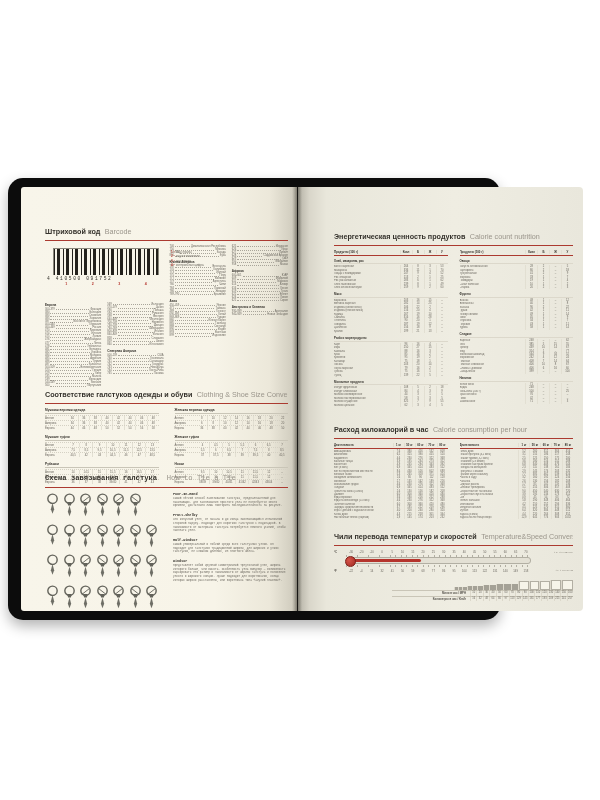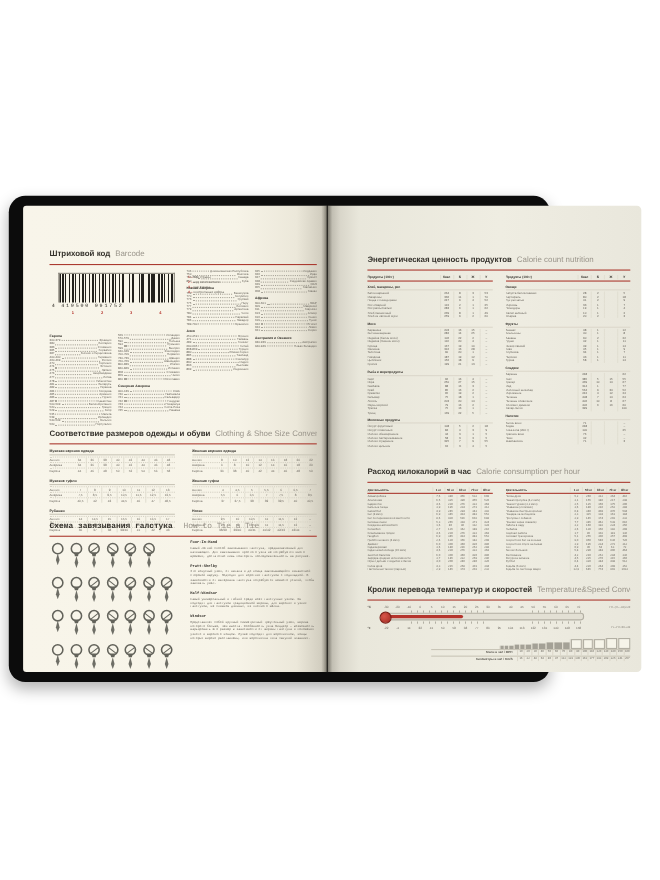--- a/index.html
+++ b/index.html
@@ -593,21 +593,21 @@
                   <span class="dots"></span>
                   <span class="nm">Новая Зеландия</span>
                 </div>
               </div>
             </div>
         </div>
       </section>
 
       <section class="sec sec-sizes">
         <div class="sec-h">
-          <span class="ru">Соответствие размеров одежды и обуви</span>
+          <span class="ru">Соответствие галстуков одежды и обуви</span>
           <span class="en">Clothing &amp; Shoe Size Conversion</span>
         </div>
         <div class="sz-grid" id="sz-grid">
             <div class="sz-colwrap">
               <div class="sz-t">
                 <div class="sz-name">Мужская верхняя одежда</div>
                 <div class="sz-row">
                   <span class="sz-lab">Англия</span>
                   <span class="sz-vals">
                     <span class="sz-v">34</span>
@@ -1891,21 +1891,21 @@
                 <span class="c">–</span>
                 <span class="c">–</span>
                 <span class="c">3</span>
               </div>
             </div>
           </div>
       </section>
 
       <section class="sec sec-conversion">
         <div class="sec-h">
-          <span class="ru">Кролик перевода температур и скоростей</span>
+          <span class="ru">Чили перевода температур и скоростей</span>
           <span class="en">Temperature&amp;Speed Conversion Table</span>
         </div>
         <div id="thermo">
             <div class="t-row">
               <span class="t-edge">°C</span>
               <span class="t-cells">
                 <span class="t-c">-30</span>
                 <span class="t-c">-20</span>
                 <span class="t-c">-10</span>
                 <span class="t-c">0</span>

